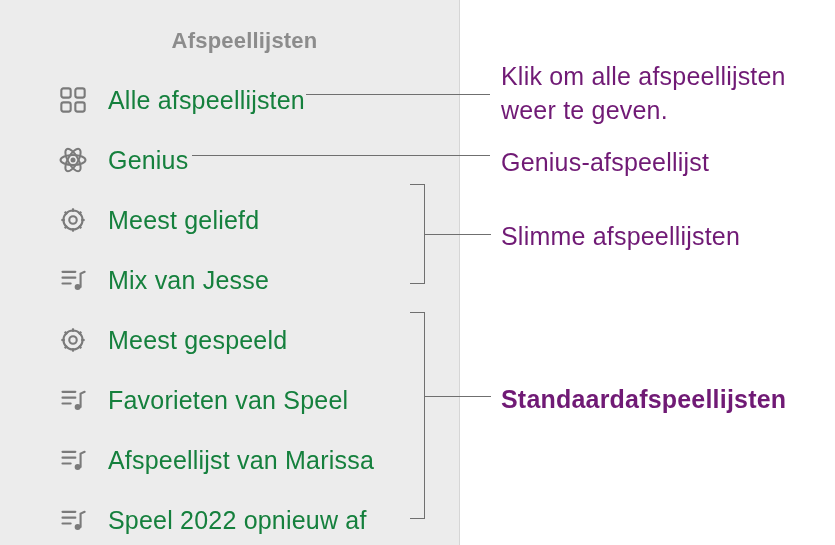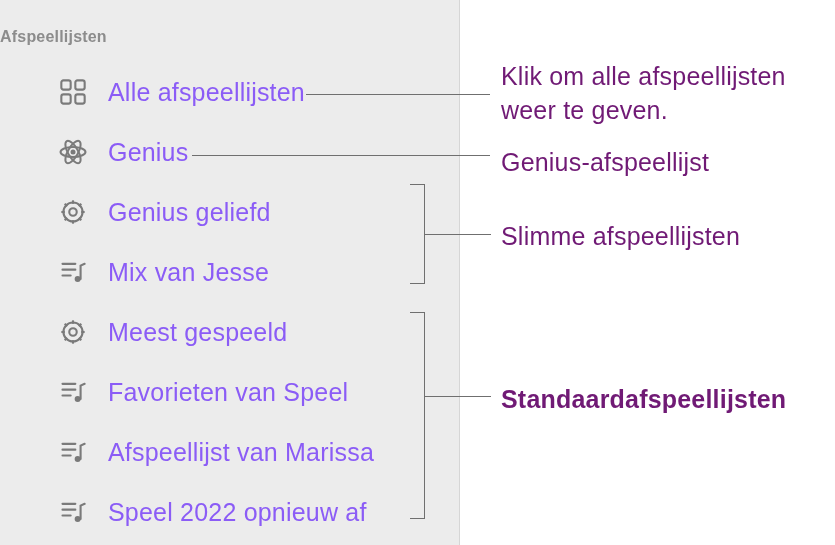--- a/index.html
+++ b/index.html
@@ -15,25 +15,27 @@
       position: absolute;
       left: 0;
       top: 0;
       width: 460px;
       height: 545px;
       background: #ececec;
       padding-top: 28px;
       border-right: 1px solid #d6d6d6;
     }
     .section-header {
-      font-size: 16px;
+      font-size: 22px;
       font-weight: 700;
       color: #8c8c8c;
+      padding-left: 30px;
       margin-bottom: 16px;
       letter-spacing: 0.2px;
+      text-align: center;
     }
     .item {
       display: flex;
       align-items: center;
       height: 60px;
       padding-left: 56px;
       cursor: default;
     }
     .item .icon {
       width: 34px;
@@ -41,21 +43,21 @@
       display: flex;
       align-items: center;
       justify-content: center;
       margin-right: 18px;
       color: #7a7a7a;
       flex: 0 0 auto;
     }
     .item .icon svg { display: block; }
     .item .label {
       font-size: 25px;
-      color: #8b5cf6;
+      color: #15803d;
       letter-spacing: 0.2px;
     }
     
     .callout {
       position: absolute;
       font-size: 25px;
       color: #701a75;
       line-height: 1.35;
       letter-spacing: 0.2px;
     }
@@ -158,21 +160,21 @@
       </span>
     <span class="label">Genius</span>
   </div>
 
   <div class="item">
     <span class="icon">
         <svg width="28" height="28">
           <use href="#sym-gear"></use>
         </svg>
       </span>
-    <span class="label">Genius geliefd</span>
+    <span class="label">Meest geliefd</span>
   </div>
 
   <div class="item">
     <span class="icon">
         <svg width="28" height="28">
           <use href="#sym-playlist"></use>
         </svg>
       </span>
     <span class="label">Mix van Jesse</span>
   </div>

